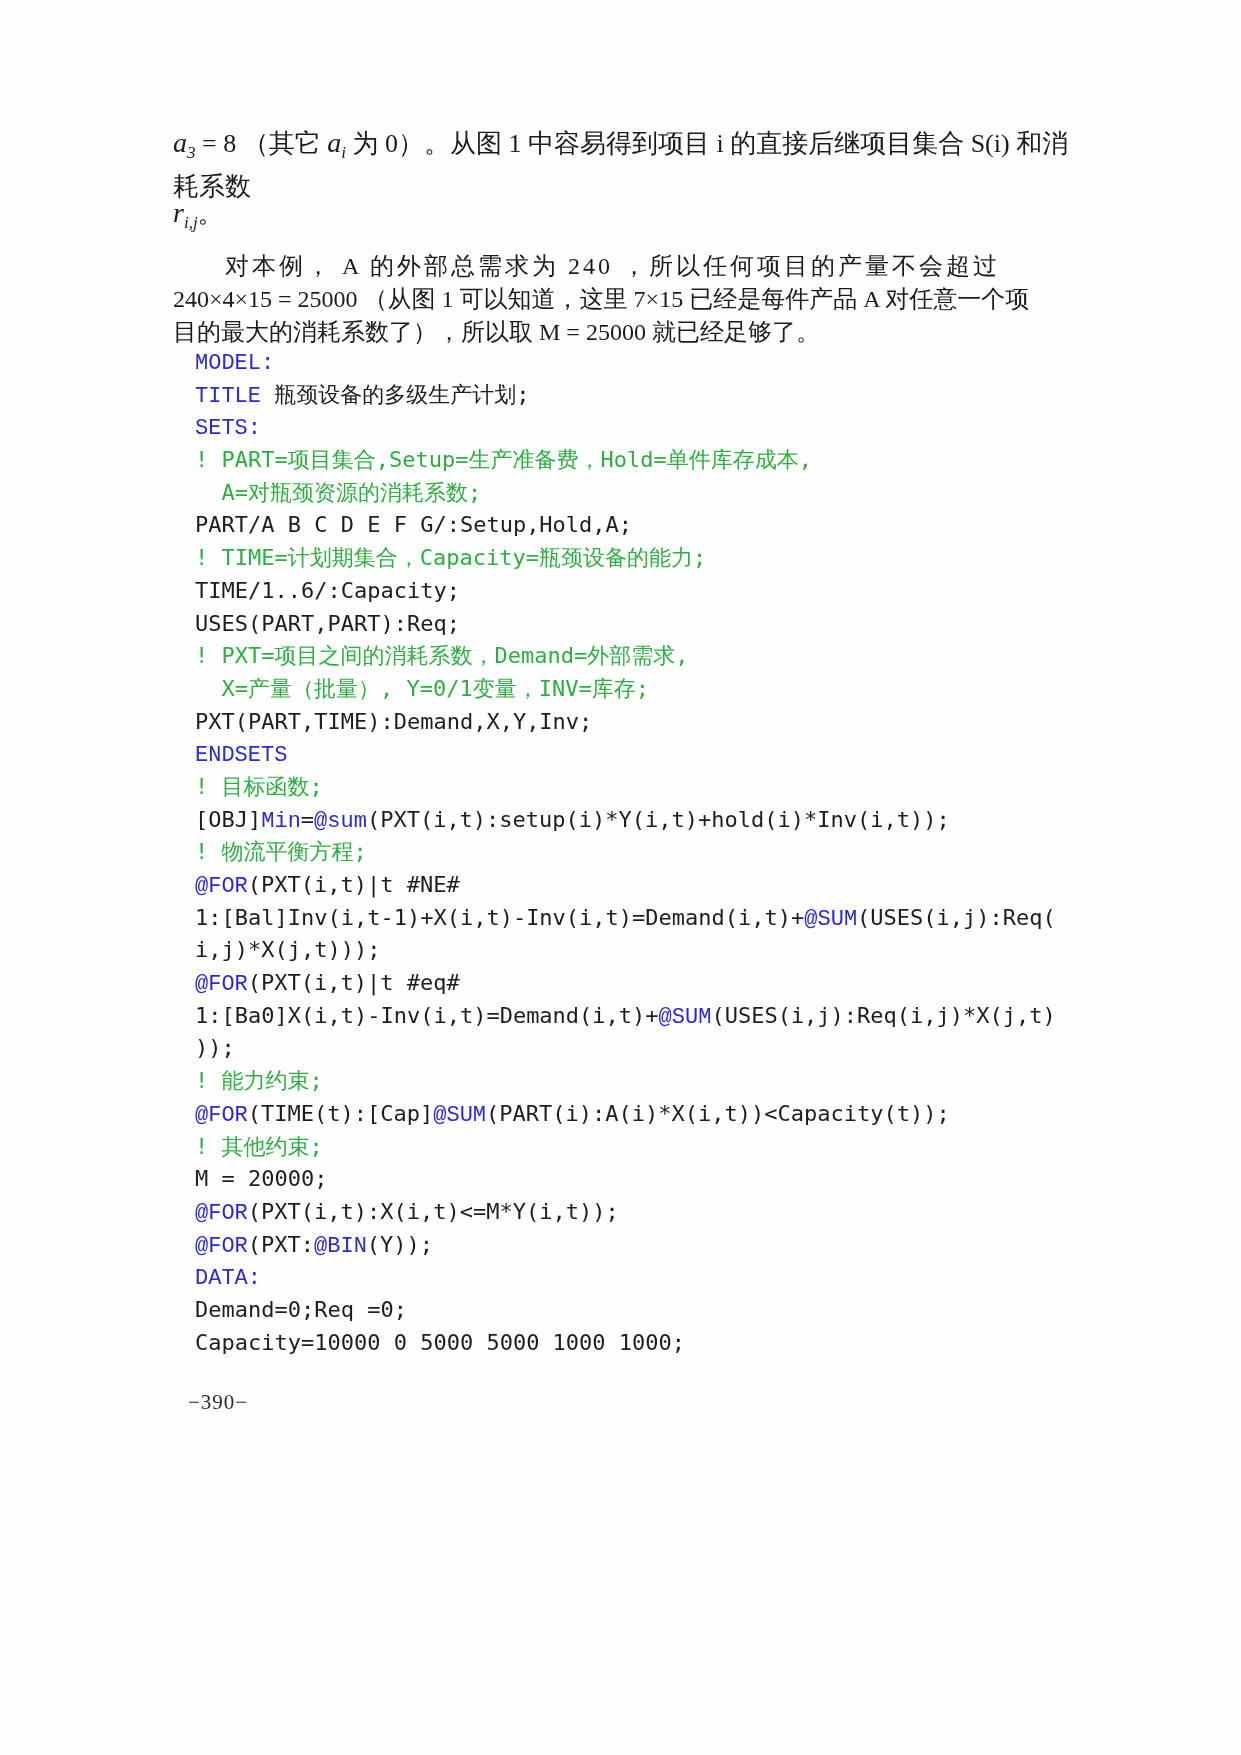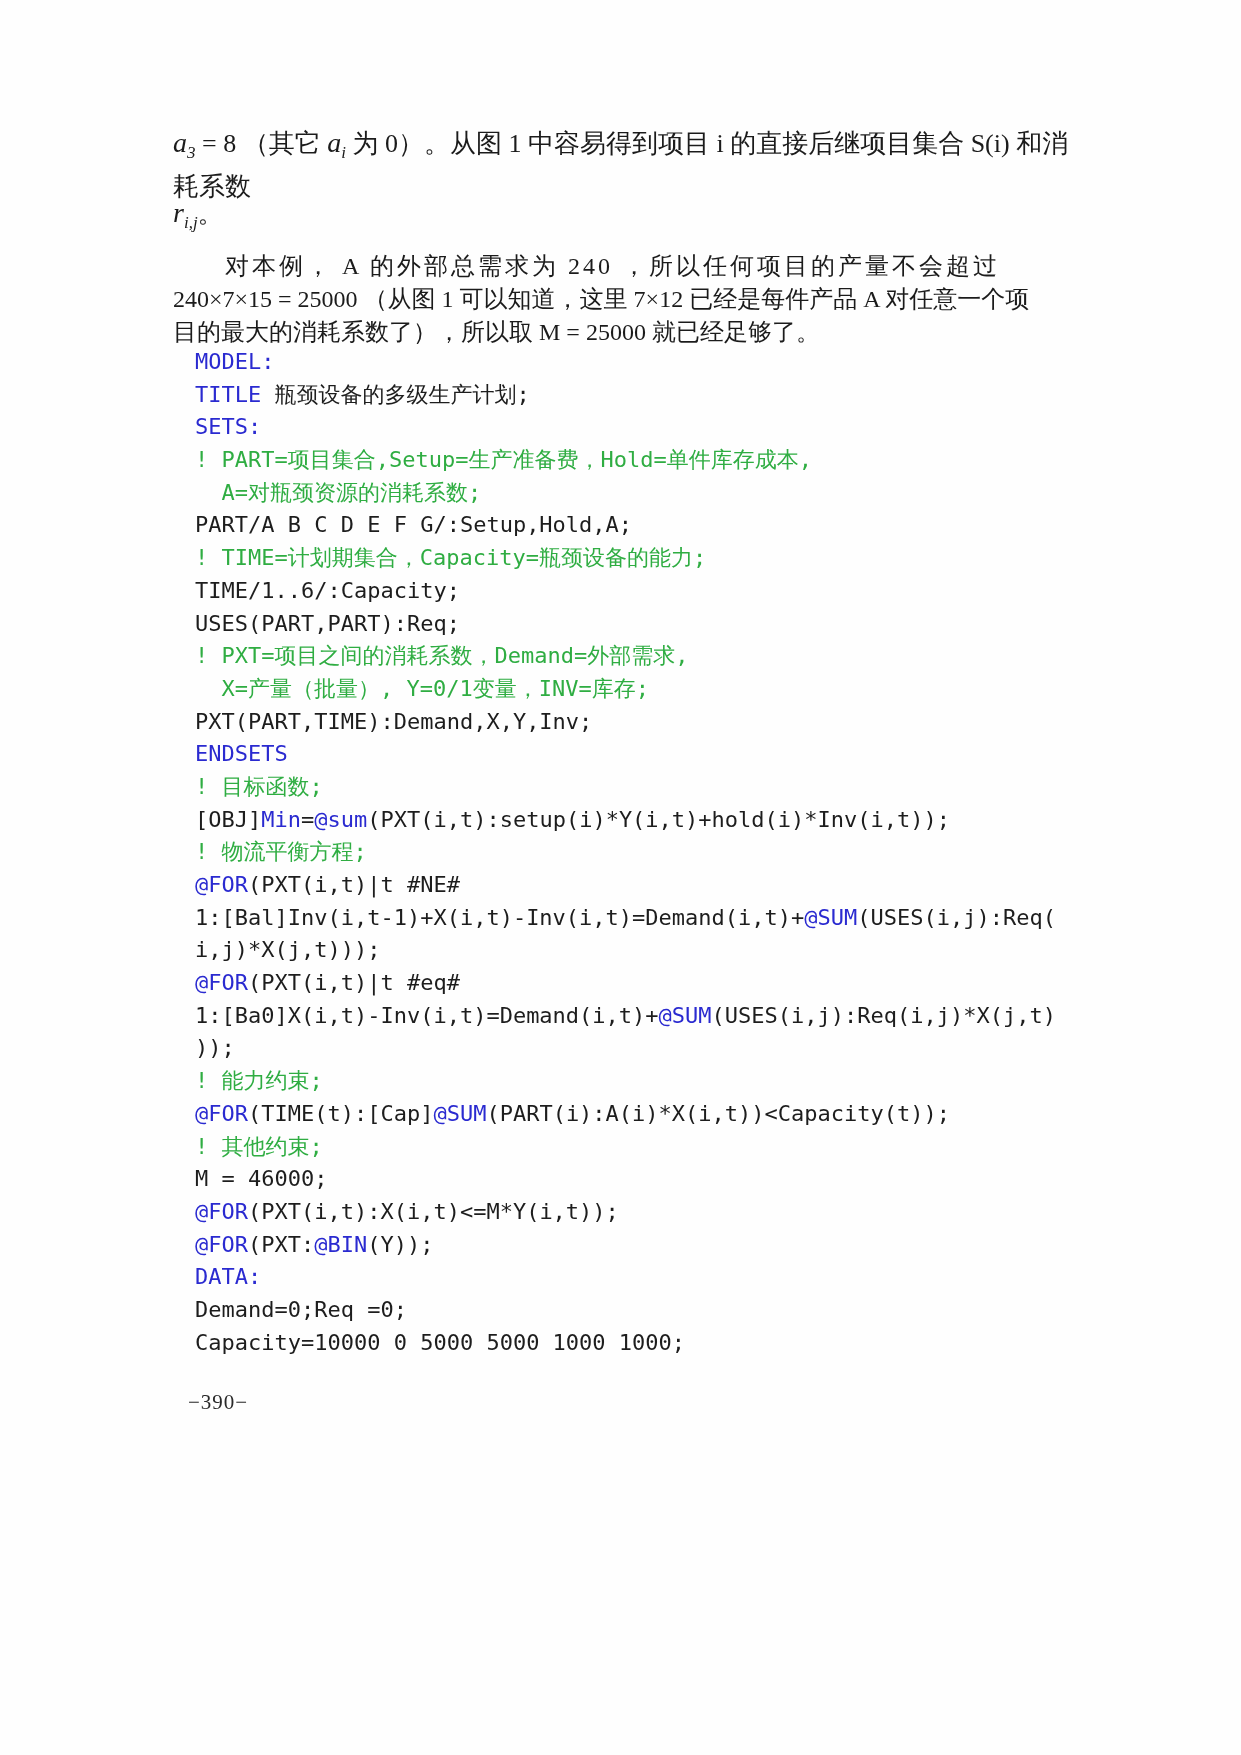--- a/index.html
+++ b/index.html
@@ -29,21 +29,21 @@
   
   .code-block{
     position:absolute;left:195px;top:346px;width:1000px;
   }
   .code-line{
     height:32.7px;
     font-family:"DejaVu Sans Mono", monospace;
     font-size:22px;line-height:32.7px;
     white-space:pre;
   }
-  .seg-k{color:var(--kw,#2a2ad0);}
+  .seg-k{color:var(--kw,#2a2ad0);font-family:Liberation Mono, monospace;}
   .seg-c{color:var(--cm,#2fad42);}
   .seg-t{color:var(--tx,#1d1d1d);}
   
   .page-number{
     position:absolute;left:188px;top:1390px;
     font-size:21px;color:#2a2a2a;
     font-family:"Liberation Serif",serif;
     letter-spacing:1px;
   }
 </style>
@@ -51,21 +51,21 @@
 <body>
 
 <div class="page">
 
   <div class="intro-line" style="top:126px;"><span class="seg-it">a</span><span class="seg-sub">3</span><span class="seg-n"> = 8 （其它 </span><span class="seg-it">a</span><span class="seg-sub">i</span><span class="seg-n"> 为 0）。从图 1 中容易得到项目 i 的直接后继项目集合 S(i) 和消耗系数</span></div>
 
   <div class="intro-line" style="top:196px;"><span class="seg-it">r</span><span class="seg-sub">i,j</span><span class="seg-n">。</span></div>
 
   <div class="para-line para-first" style="top:250px;">对本例， A 的外部总需求为 240 ，所以任何项目的产量不会超过</div>
 
-  <div class="para-line" style="top:283px;">240×7×15 = 25000 （从图 1 可以知道，这里 7×12 已经是每件产品 A 对任意一个项</div>
+  <div class="para-line" style="top:283px;">240×4×15 = 25000 （从图 1 可以知道，这里 7×15 已经是每件产品 A 对任意一个项</div>
 
   <div class="para-line" style="top:316px;">目的最大的消耗系数了），所以取 M = 25000 就已经足够了。</div>
 
   <div class="code-block">
       <div class="code-line"><span class="seg-k">MODEL:</span></div>
       <div class="code-line"><span class="seg-k">TITLE </span><span class="seg-t">瓶颈设备的多级生产计划;</span></div>
       <div class="code-line"><span class="seg-k">SETS:</span></div>
       <div class="code-line"><span class="seg-c">! PART=项目集合,Setup=生产准备费，Hold=单件库存成本,</span></div>
       <div class="code-line"><span class="seg-c">  A=对瓶颈资源的消耗系数;</span></div>
       <div class="code-line"><span class="seg-t">PART/A B C D E F G/:Setup,Hold,A;</span></div>
@@ -81,21 +81,21 @@
       <div class="code-line"><span class="seg-c">! 物流平衡方程;</span></div>
       <div class="code-line"><span class="seg-k">@FOR</span><span class="seg-t">(PXT(i,t)|t #NE#</span></div>
       <div class="code-line"><span class="seg-t">1:[Bal]Inv(i,t-1)+X(i,t)-Inv(i,t)=Demand(i,t)+</span><span class="seg-k">@SUM</span><span class="seg-t">(USES(i,j):Req(</span></div>
       <div class="code-line"><span class="seg-t">i,j)*X(j,t)));</span></div>
       <div class="code-line"><span class="seg-k">@FOR</span><span class="seg-t">(PXT(i,t)|t #eq#</span></div>
       <div class="code-line"><span class="seg-t">1:[Ba0]X(i,t)-Inv(i,t)=Demand(i,t)+</span><span class="seg-k">@SUM</span><span class="seg-t">(USES(i,j):Req(i,j)*X(j,t)</span></div>
       <div class="code-line"><span class="seg-t">));</span></div>
       <div class="code-line"><span class="seg-c">! 能力约束;</span></div>
       <div class="code-line"><span class="seg-k">@FOR</span><span class="seg-t">(TIME(t):[Cap]</span><span class="seg-k">@SUM</span><span class="seg-t">(PART(i):A(i)*X(i,t))&lt;Capacity(t));</span></div>
       <div class="code-line"><span class="seg-c">! 其他约束;</span></div>
-      <div class="code-line"><span class="seg-t">M = 46000;</span></div>
+      <div class="code-line"><span class="seg-t">M = 20000;</span></div>
       <div class="code-line"><span class="seg-k">@FOR</span><span class="seg-t">(PXT(i,t):X(i,t)&lt;=M*Y(i,t));</span></div>
       <div class="code-line"><span class="seg-k">@FOR</span><span class="seg-t">(PXT:</span><span class="seg-k">@BIN</span><span class="seg-t">(Y));</span></div>
       <div class="code-line"><span class="seg-k">DATA:</span></div>
       <div class="code-line"><span class="seg-t">Demand=0;Req =0;</span></div>
       <div class="code-line"><span class="seg-t">Capacity=10000 0 5000 5000 1000 1000;</span></div>
     </div>
 
   <div class="page-number">−390−</div>
 
 </div>

